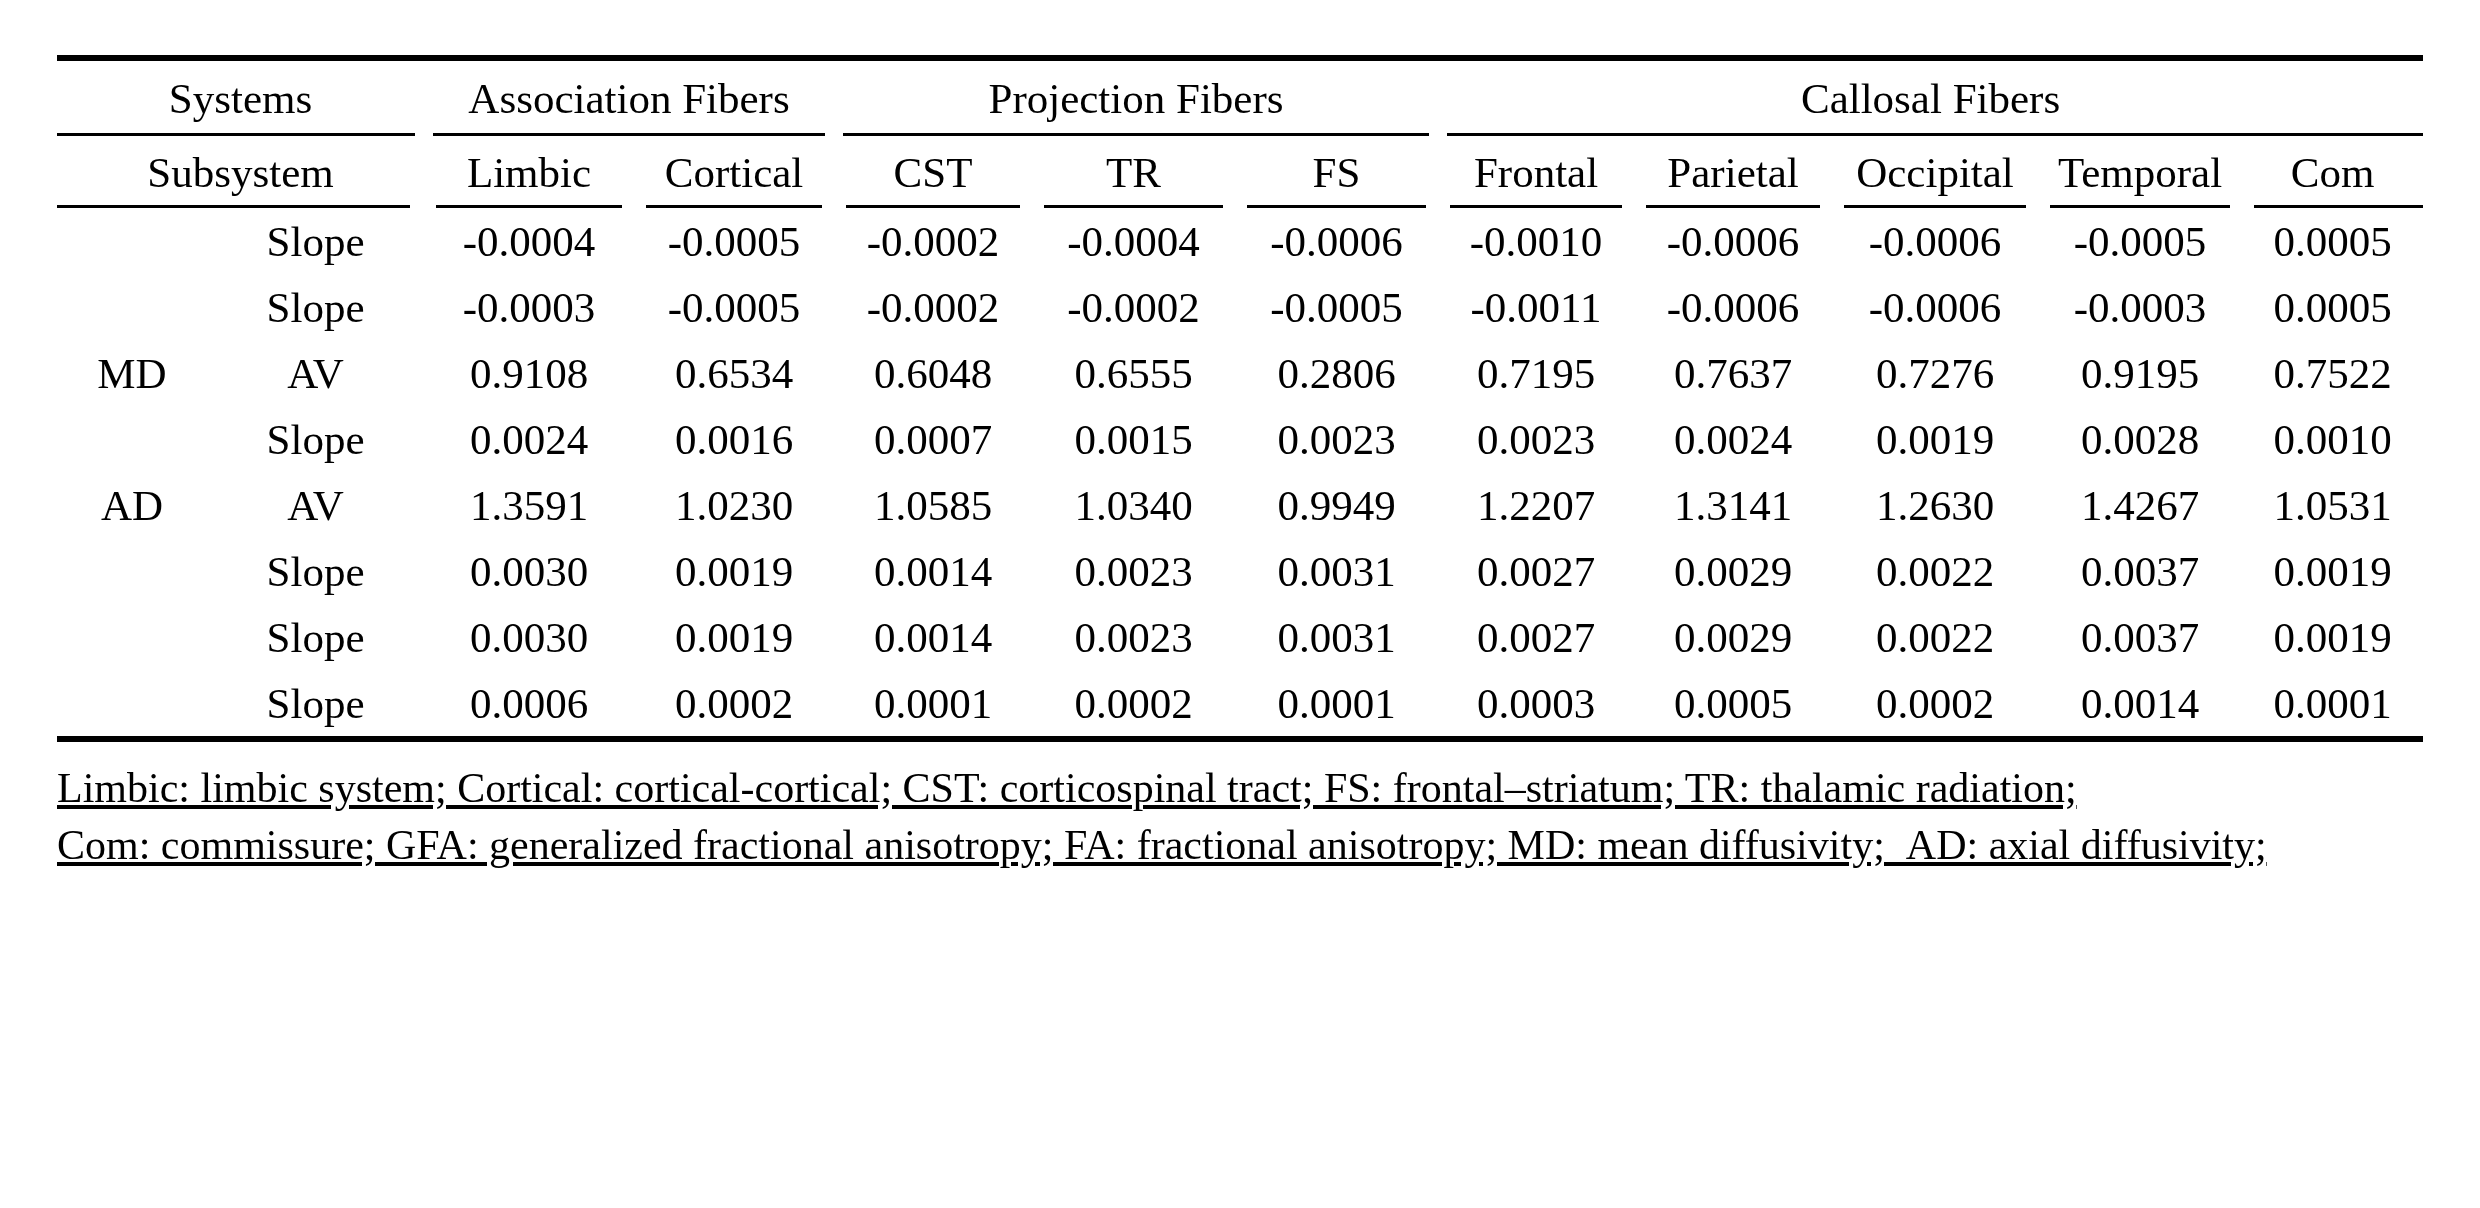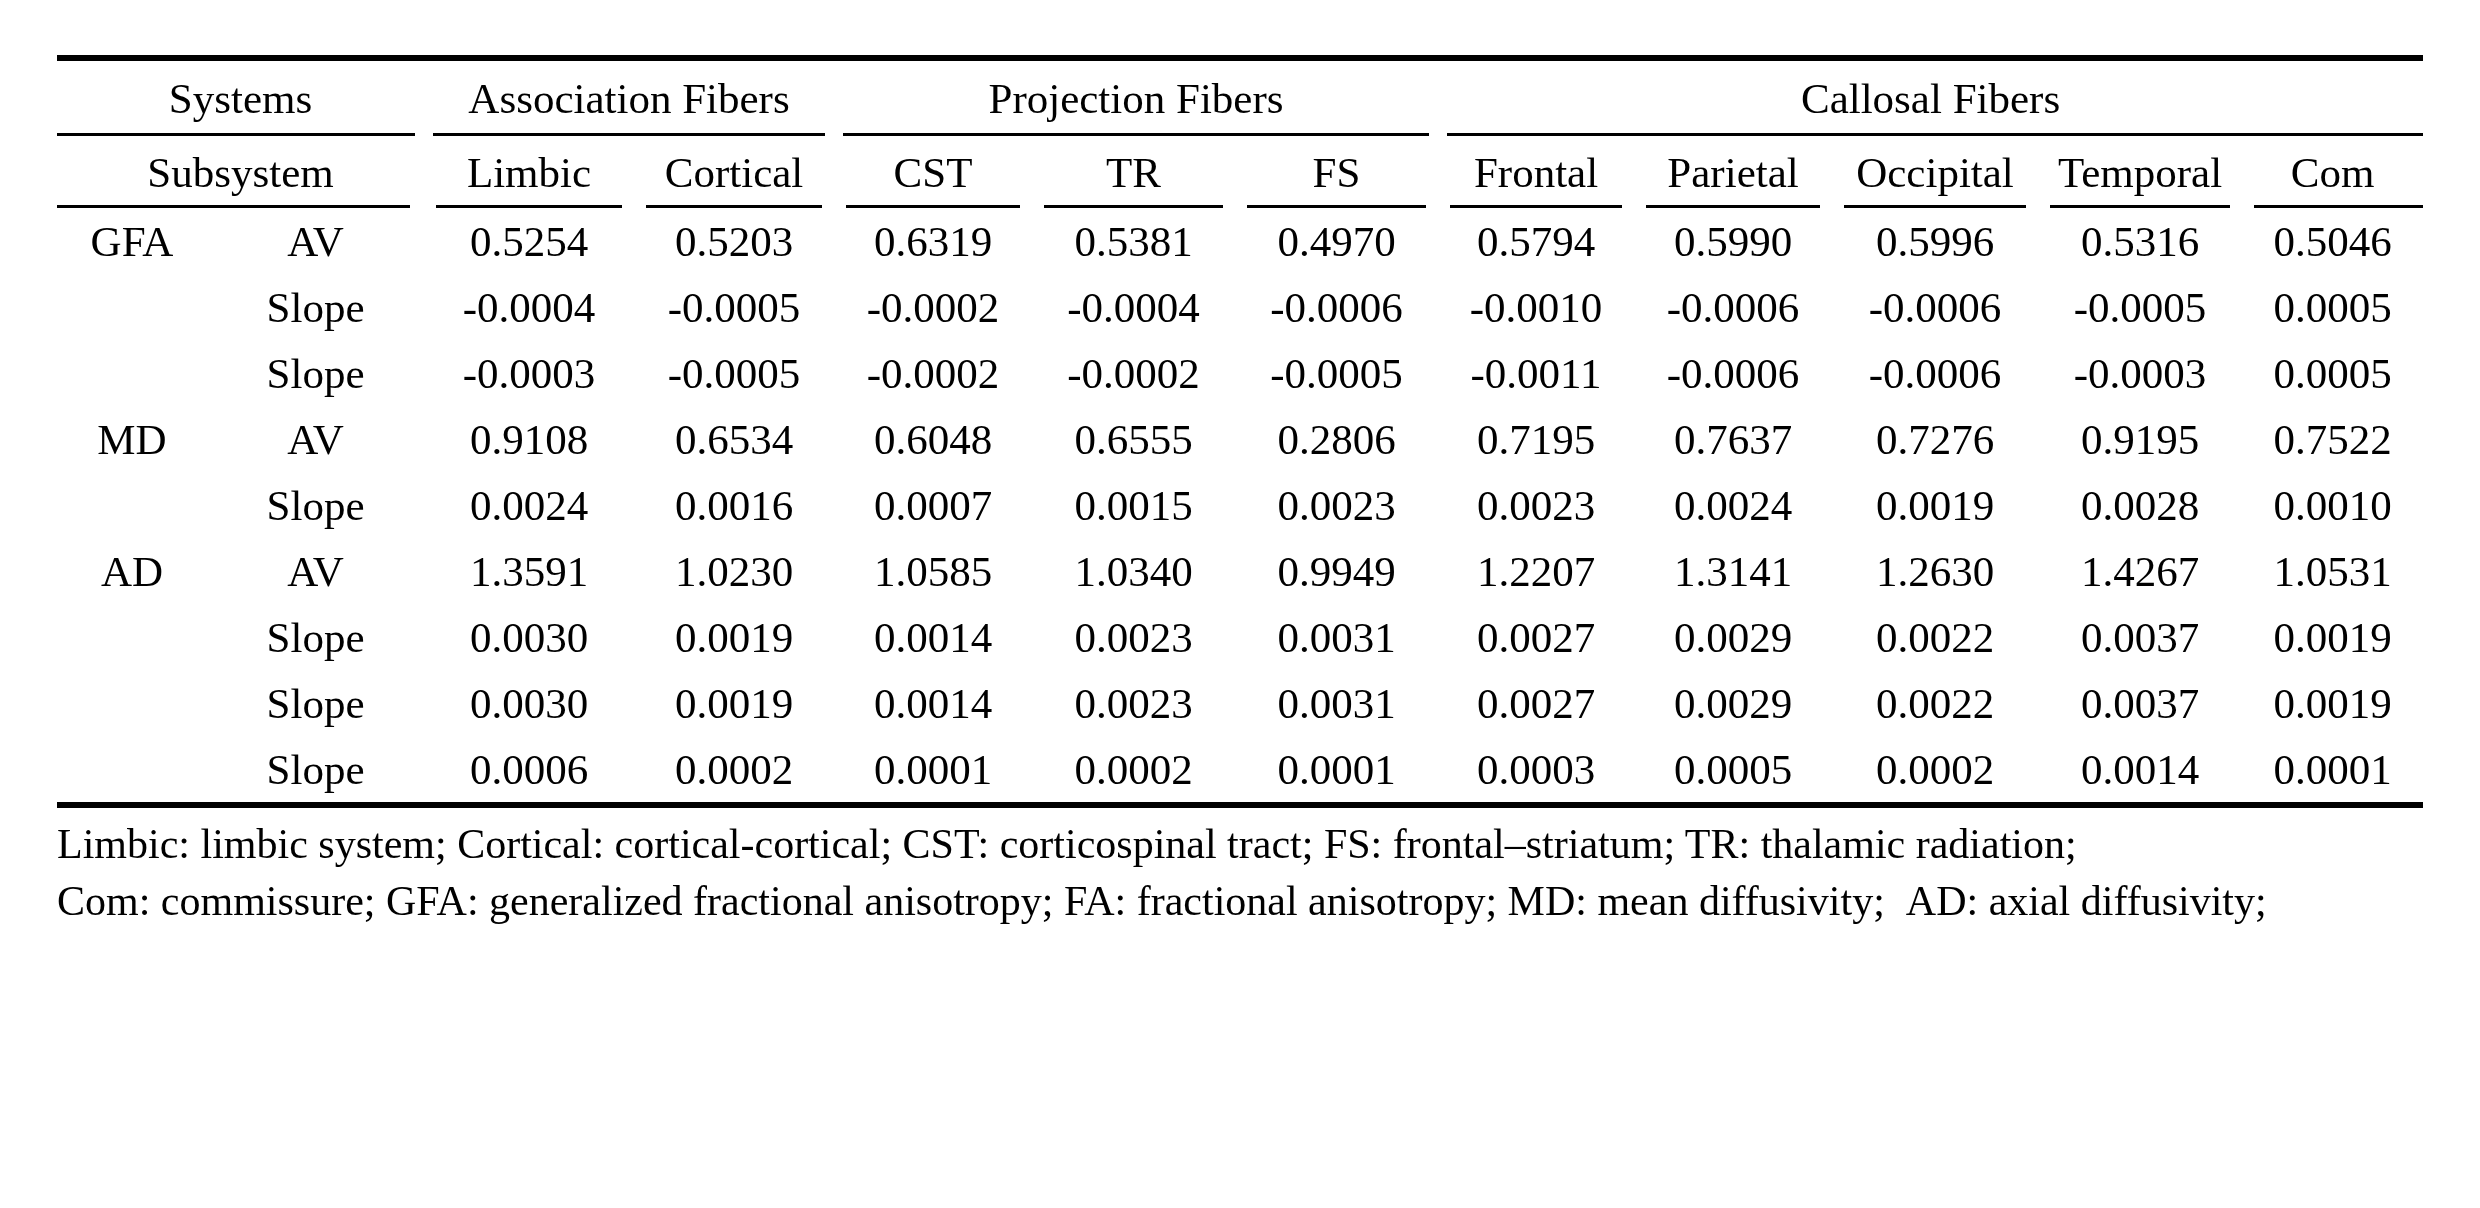--- a/index.html
+++ b/index.html
@@ -68,22 +68,23 @@
   tbody td {
     height: 66px;
   }
   sub {
     font-size: 26px;
     line-height: 0;
     vertical-align: -10px;
     letter-spacing: 0;
   }
   .footnotes {
-    margin-top: 8px;
+    margin-top: 18px;
     width: 2366px;
+    text-decoration: underline;
   }
   .footnotes p {
     margin: 0;
     font-size: 42px;
     line-height: 57px;
     text-align: left;
     white-space: nowrap;
   }
   .footnotes sub {
     font-size: 25px;
@@ -127,34 +128,20 @@
             <th>FS</th>
             <th>Frontal</th>
             <th>Parietal</th>
             <th>Occipital</th>
             <th>Temporal</th>
             <th class="sub-last">Com</th>
           </tr>
       </thead>
       <tbody id="table-body">
           <tr>
-            <td>GFA</td>
-            <td>AV</td>
-            <td>0.5254</td>
-            <td>0.5203</td>
-            <td>0.6319</td>
-            <td>0.5381</td>
-            <td>0.4970</td>
-            <td>0.5794</td>
-            <td>0.5990</td>
-            <td>0.5996</td>
-            <td>0.5316</td>
-            <td>0.5046</td>
-          </tr>
-          <tr>
             <td></td>
             <td>Slope</td>
             <td>-0.0004</td>
             <td>-0.0005</td>
             <td>-0.0002</td>
             <td>-0.0004</td>
             <td>-0.0006</td>
             <td>-0.0010</td>
             <td>-0.0006</td>
             <td>-0.0006</td>

